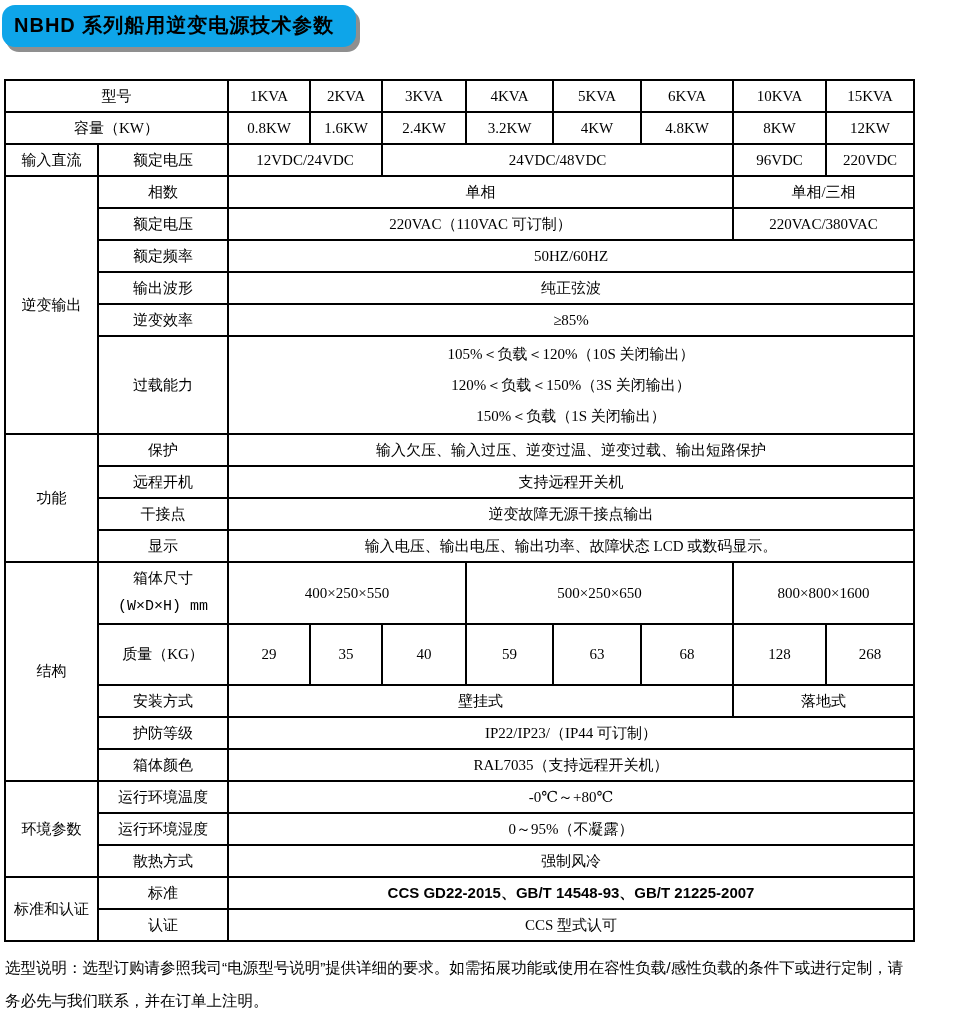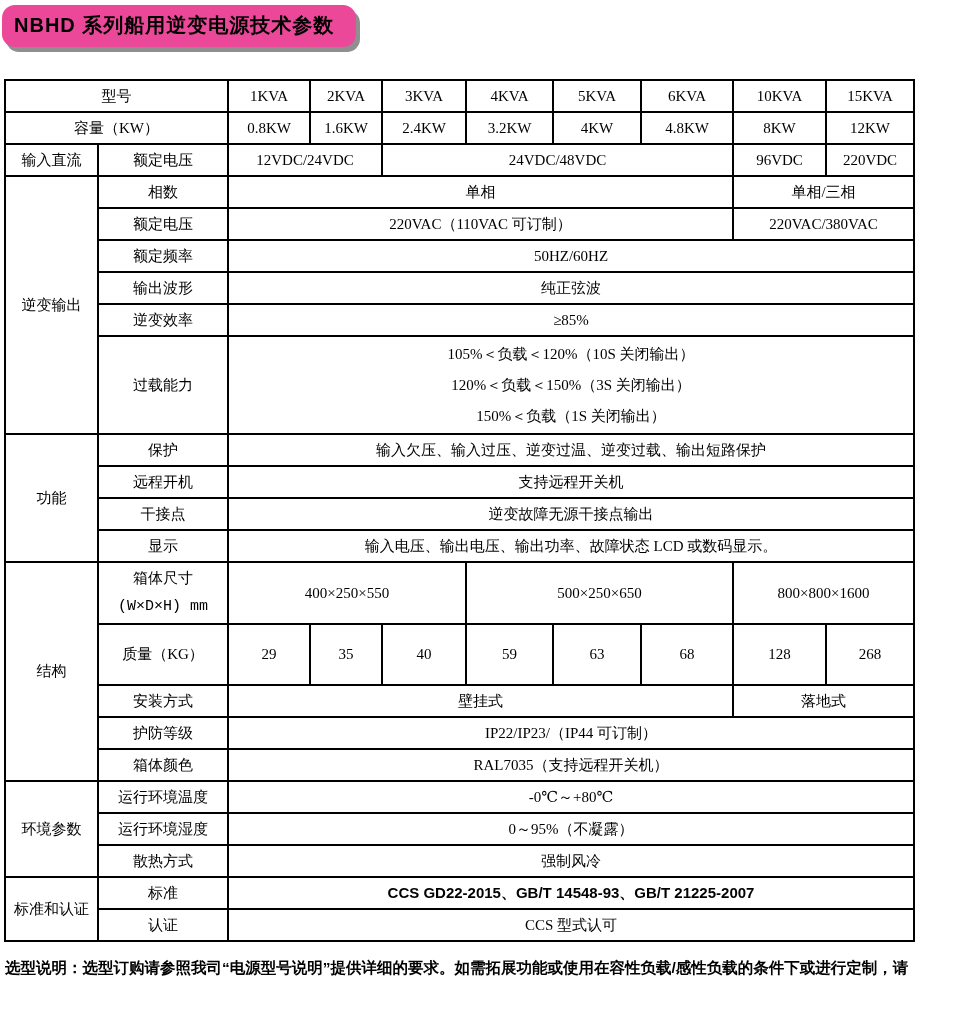--- a/index.html
+++ b/index.html
@@ -6,21 +6,21 @@
   body{
     width:958px;height:1023px;
     font-family:"Liberation Serif","DejaVu Serif",serif;
     color:#000;
     position:relative;
   }
   
   .banner{
     display:inline-block;
     margin:5px 0 0 2px;
-    background:#ec4899;
+    background:#0ea5e9;
     border-radius:13px;
     padding:7px 22px 8px 12px;
     box-shadow:4px 5px 0 #8f8f8f;
     font-family:"Liberation Sans","DejaVu Sans",sans-serif;
     font-weight:bold;
     font-size:20px;
     letter-spacing:1px;
   }
   
   table.spec{
@@ -47,21 +47,21 @@
   .sans-bold{
     font-family:"Liberation Sans","DejaVu Sans",sans-serif;
     font-weight:bold;
     font-size:14.5px;
     margin-left:48px;
   }
   
   .footnote{
     margin:9px 0 0 5px;
     font-family:"Liberation Sans","DejaVu Sans",sans-serif;
-    font-weight:bold;
+    font-weight:normal;
     font-size:15.5px;
     line-height:33px;
   }
 </style>
 </head>
 <body>
 
 
 
 <div class="banner">
@@ -222,16 +222,17 @@
   </tr>
   <tr class="h-std">
     <td>认证</td>
     <td colspan="8">CCS 型式认可</td>
   </tr>
 </tbody>
   </table>
 
 <div class="footnote">
   <div>选型说明：选型订购请参照我司“电源型号说明”提供详细的要求。如需拓展功能或使用在容性负载/感性负载的条件下或进行定制，请</div>
+  <div>务必先与我们联系，并在订单上注明。</div>
 </div>
 
 
 
 
 </body></html>

